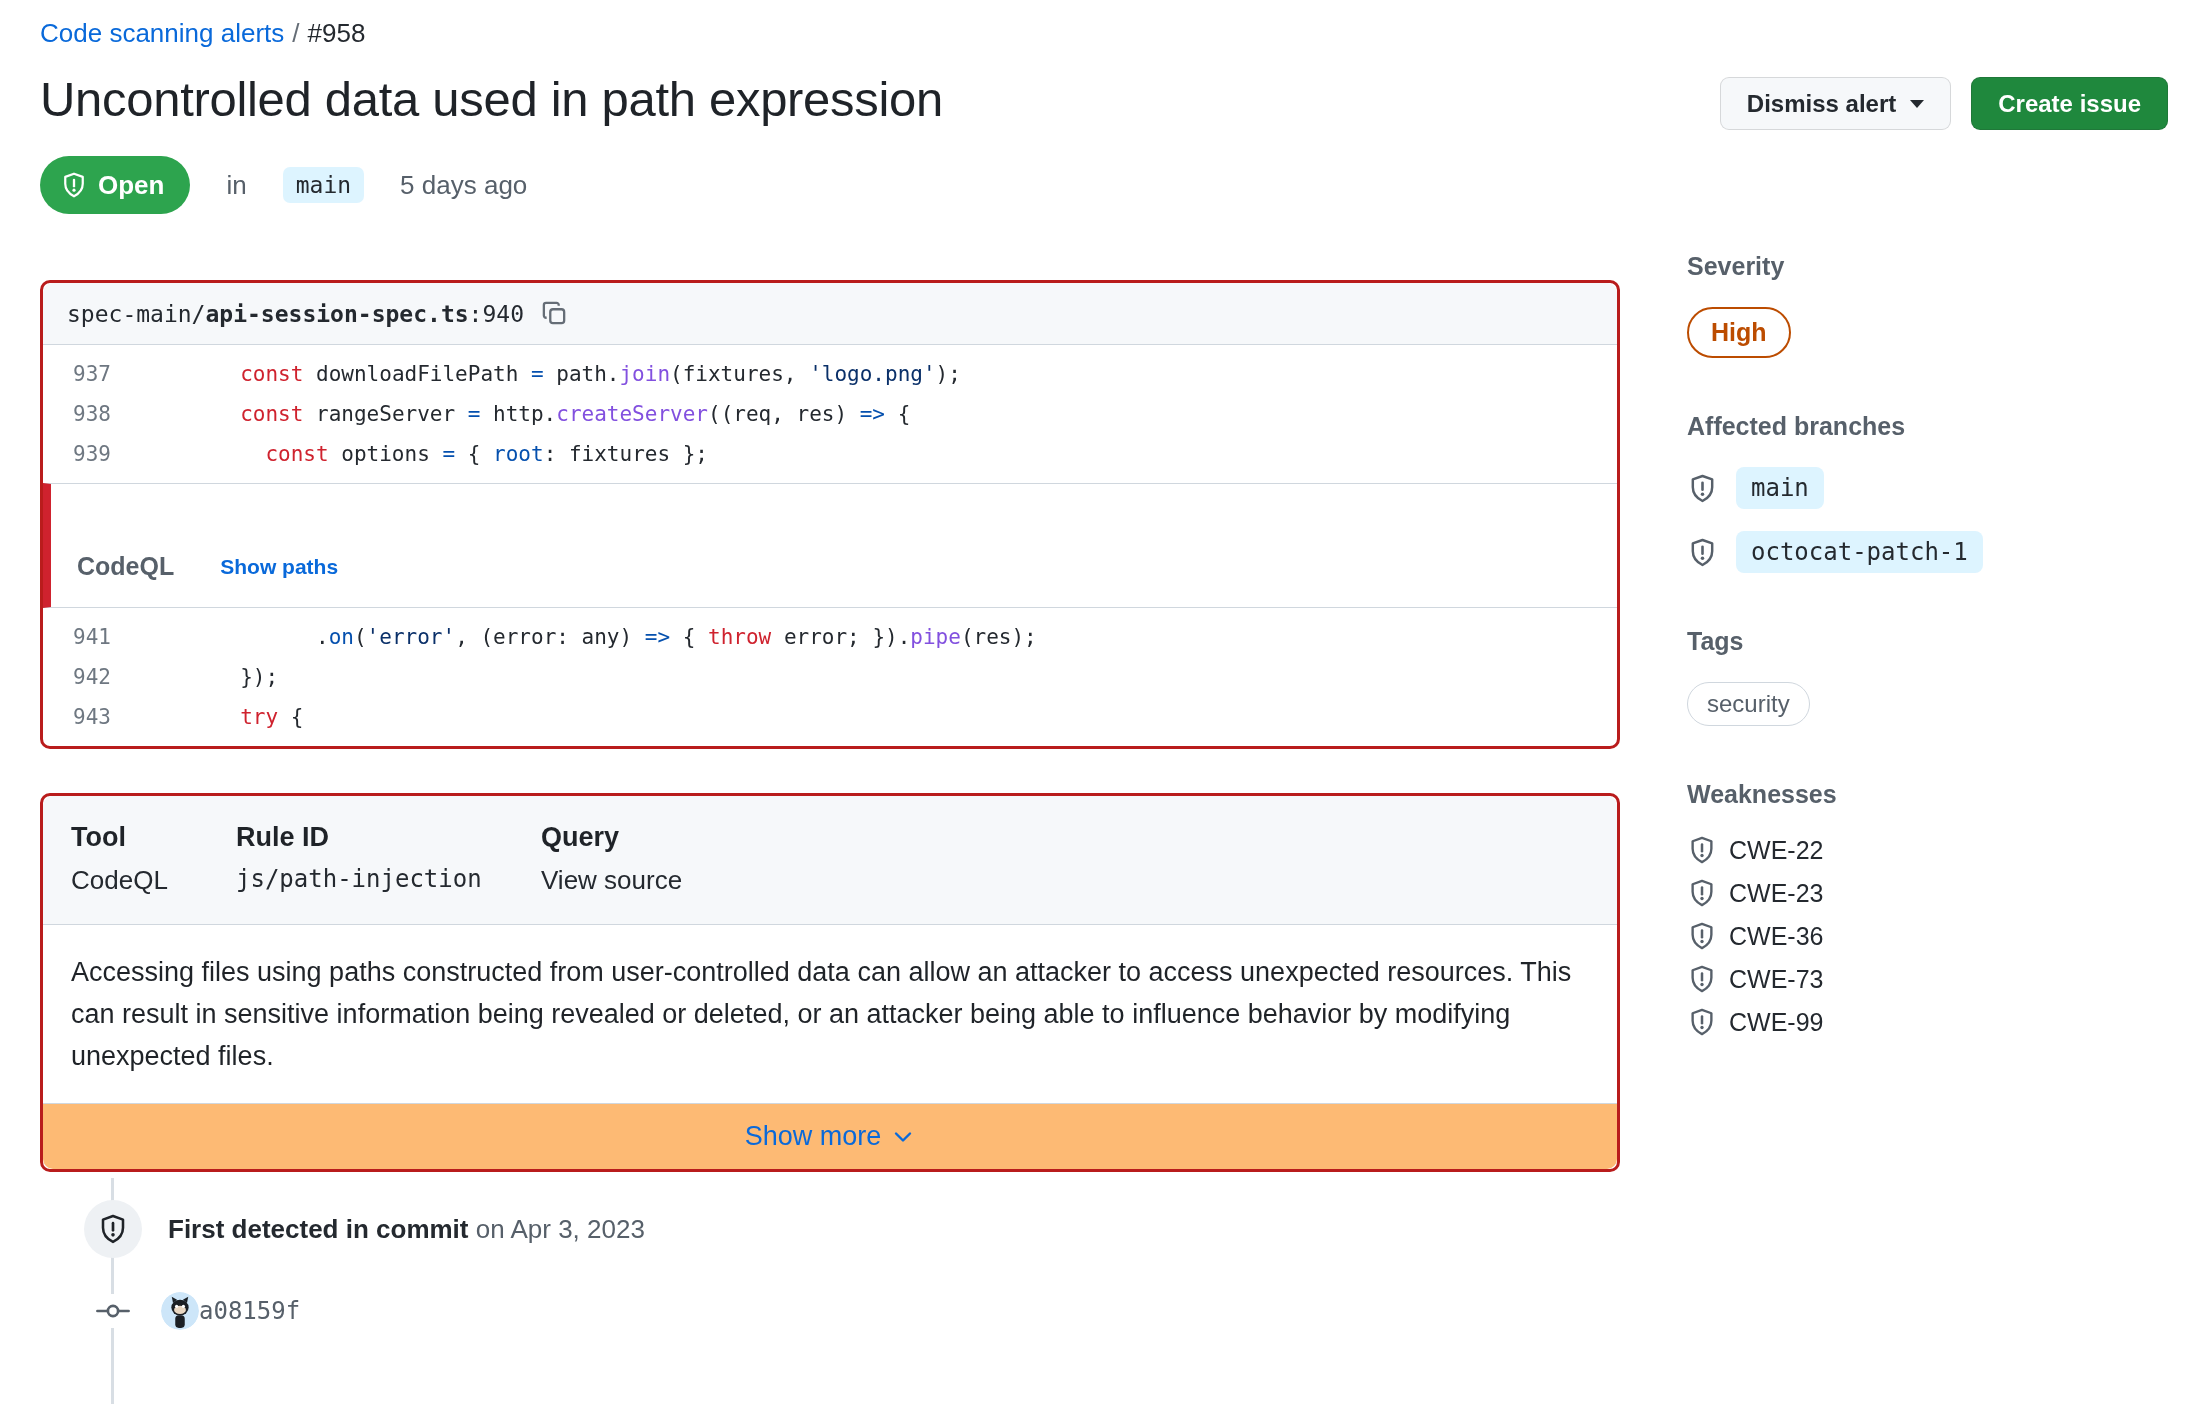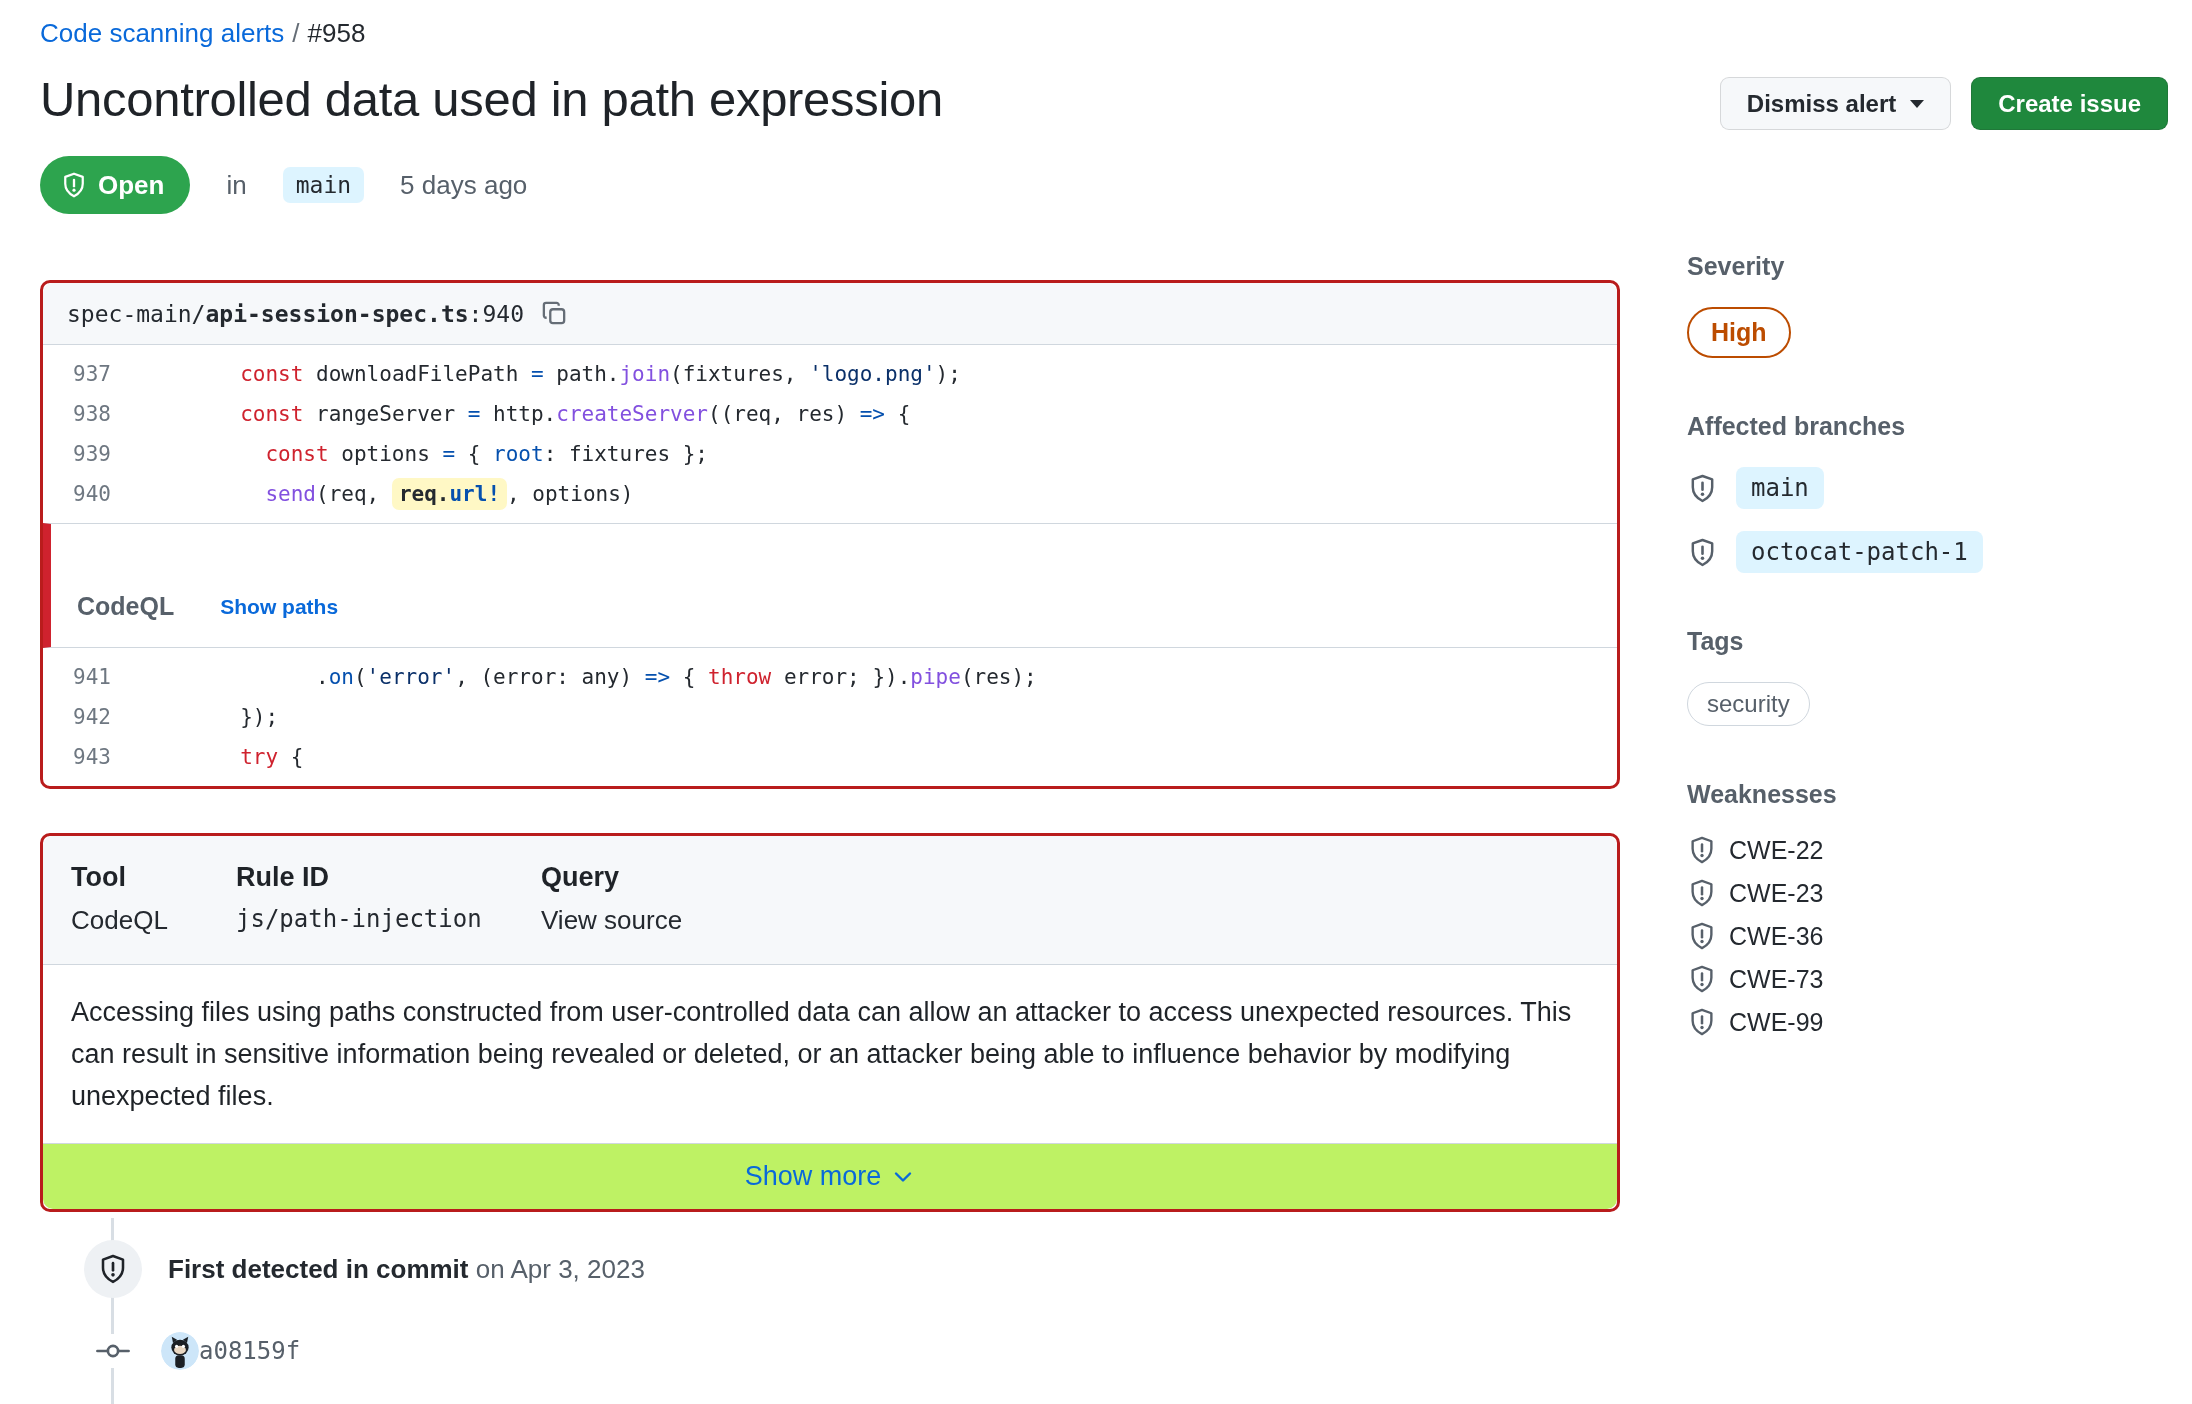--- a/index.html
+++ b/index.html
@@ -68,21 +68,21 @@
 
   
   .details-card { margin-top:44px; }
   .rule-strip { background:#f6f8fa; border-radius:10px 10px 0 0; padding:26px 28px 28px; display:flex; }
   .rule-col-1 { width:165px; }
   .rule-col-2 { width:305px; }
   .rule-label { font-size:27px; font-weight:700; color:#1f2328; margin-bottom:12px; }
   .rule-value { font-size:26px; color:#24292f; }
   .rule-value.mono { font-family:"DejaVu Sans Mono", monospace; font-size:24px; }
   .desc { border-top:1px solid #d0d7de; padding:26px 28px; font-size:27px; line-height:42px; color:#1f2328; }
-  .show-more-bar { border-top:1px solid #d0d7de; background:#bef264; border-radius:0 0 10px 10px;
+  .show-more-bar { border-top:1px solid #d0d7de; background:#fdba74; border-radius:0 0 10px 10px;
     text-align:center; padding:17px 0; }
   .show-more { color:#0969da; font-size:27px; cursor:pointer; display:inline-flex; align-items:center; gap:10px; }
   .show-more svg { width:24px; height:24px; }
 
   
   .timeline { position:relative; margin-top:6px; height:230px; }
   .timeline::before { content:""; position:absolute; left:71px; top:0; bottom:-20px; width:3px; background:#d8dee4; }
   .tl-item1 { display:flex; align-items:center; gap:26px; padding-top:22px; position:relative; }
   .tl-badge { width:58px; height:58px; border-radius:50%; background:#eef1f4; color:#1f2328;
     display:flex; align-items:center; justify-content:center; margin-left:44px; position:relative; }
@@ -173,24 +173,20 @@
               <div class="cl"><span>        </span><span class="k">const</span><span> downloadFilePath </span><span class="b">=</span><span> path.</span><span class="f">join</span><span>(fixtures, </span><span class="s">'logo.png'</span><span>);</span></div>
             </div>
             <div class="code-row">
               <div class="ln">938</div>
               <div class="cl"><span>        </span><span class="k">const</span><span> rangeServer </span><span class="b">=</span><span> http.</span><span class="f">createServer</span><span>((req, res) </span><span class="b">=&gt;</span><span> {</span></div>
             </div>
             <div class="code-row">
               <div class="ln">939</div>
               <div class="cl"><span>          </span><span class="k">const</span><span> options </span><span class="b">=</span><span> { </span><span class="b">root</span><span>: fixtures };</span></div>
             </div>
-            <div class="code-row">
-              <div class="ln">940</div>
-              <div class="cl"><span>          </span><span class="f">send</span><span>(req, </span><span class="hl hs bold">req.</span><span class="hl he bold b">url!</span><span>, options)</span></div>
-            </div>
           </div>
 
         <div class="alert-box">
           <div class="alert-foot">
             <span class="tool-name">CodeQL</span>
             <a class="show-paths">Show paths</a>
           </div>
         </div>
 
         <div class="code-block" id="code-bottom">

